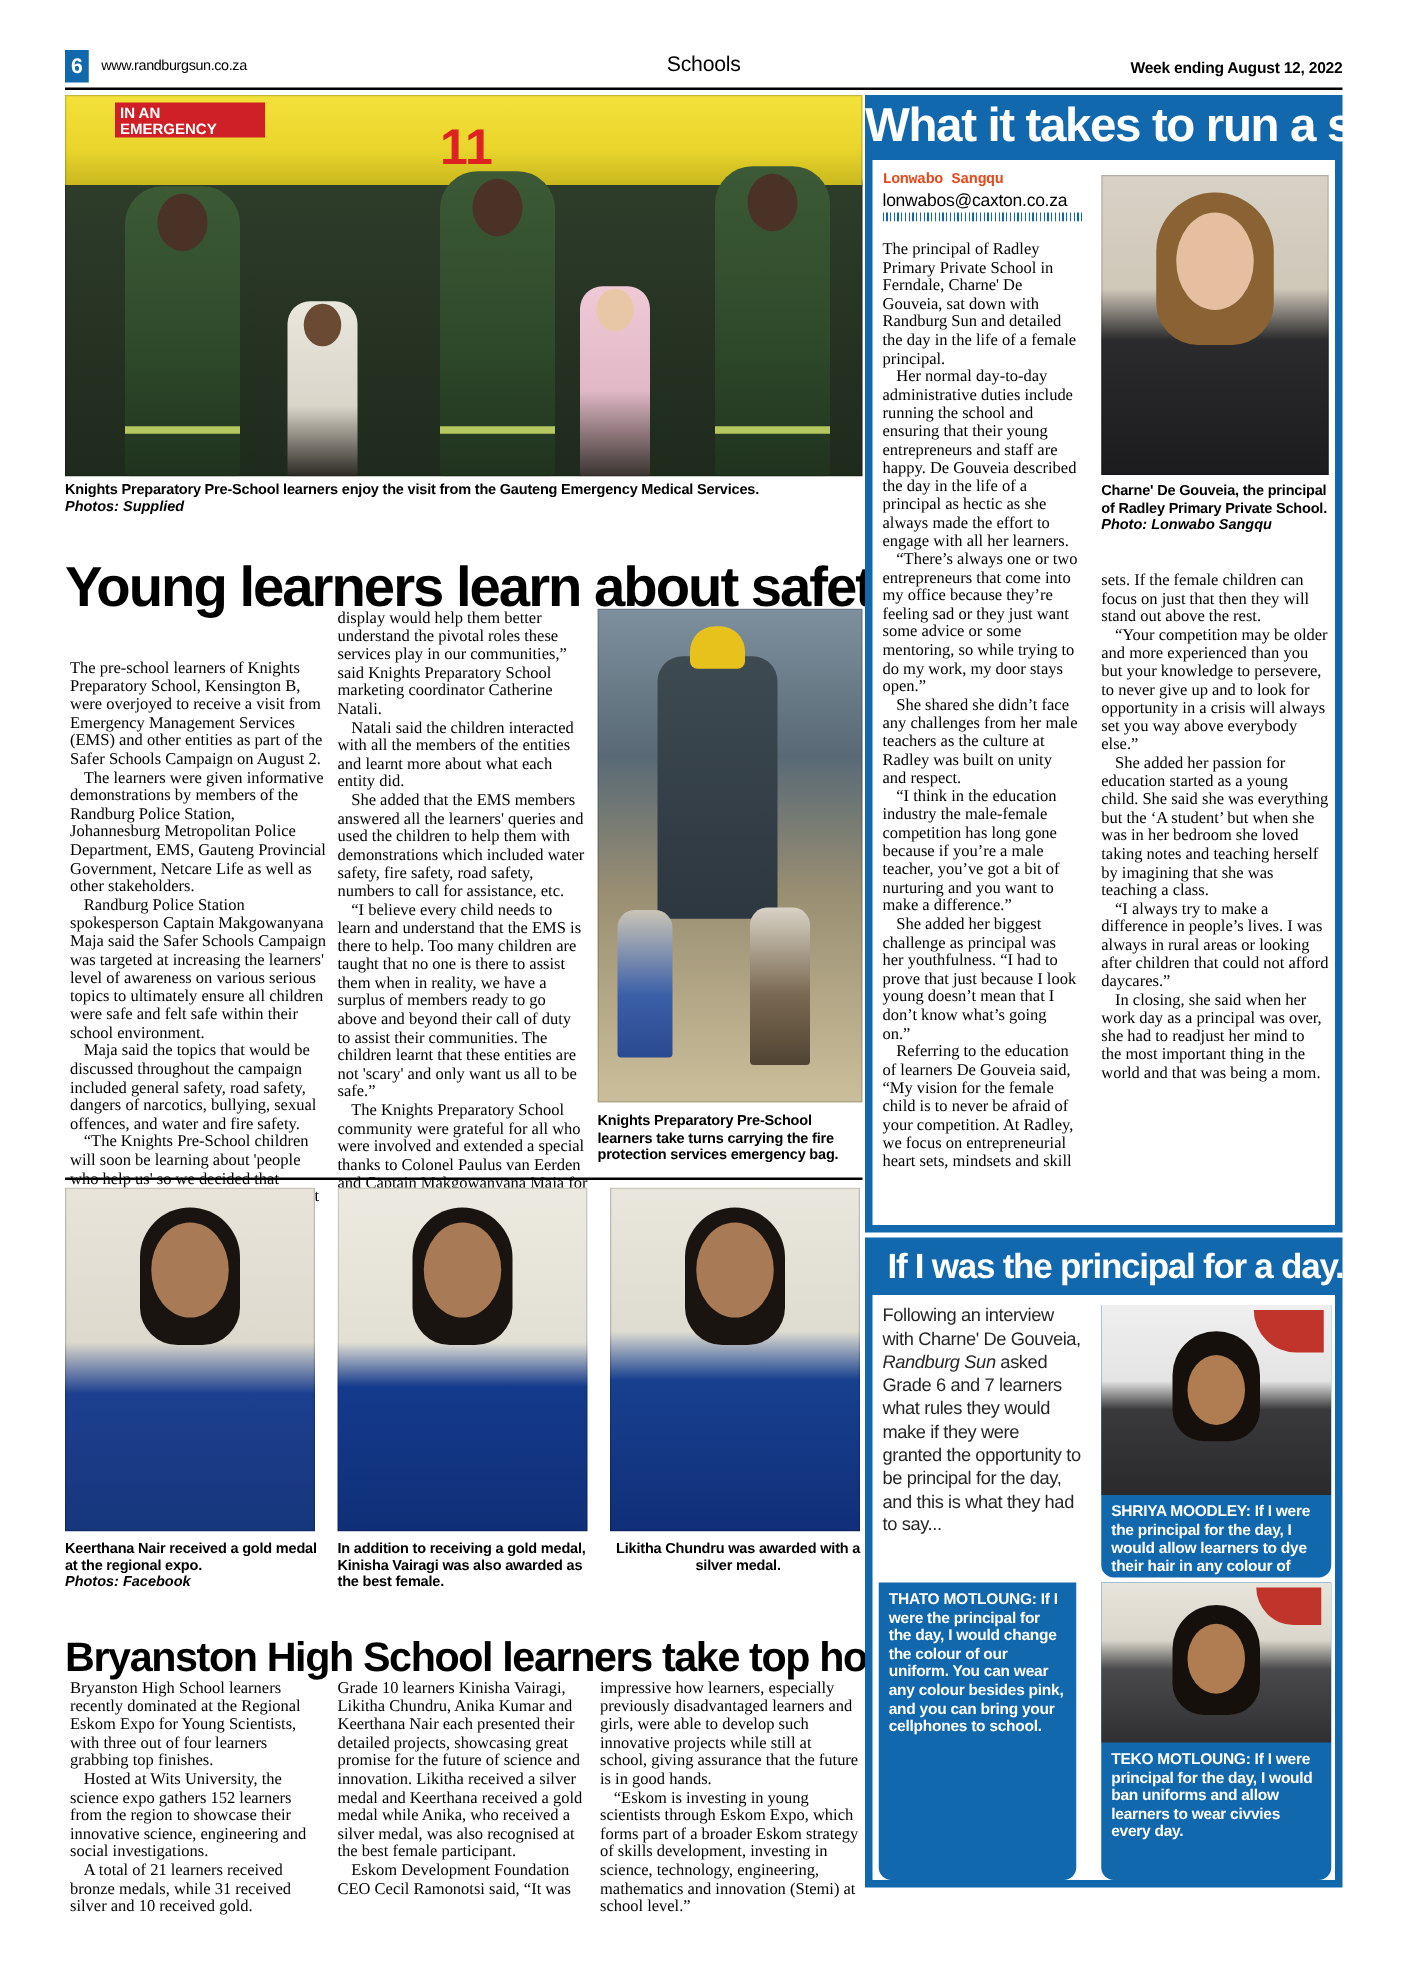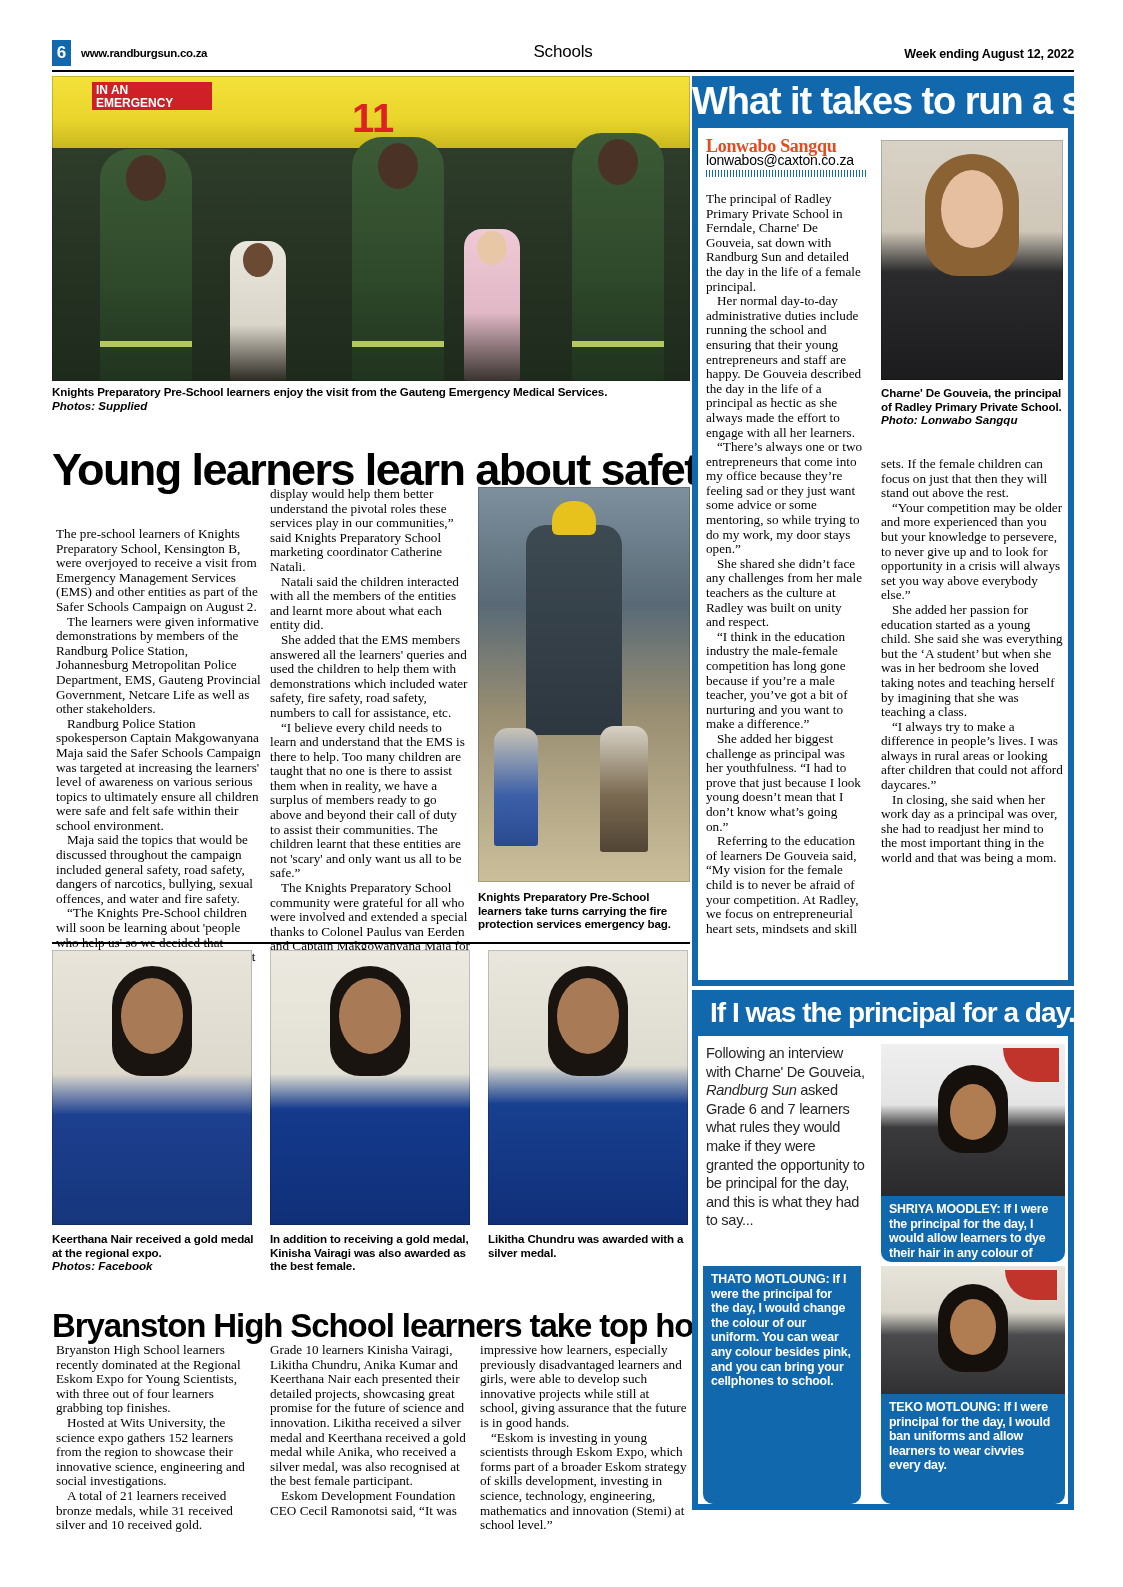--- a/index.html
+++ b/index.html
@@ -31,21 +31,21 @@
     font-family: "Liberation Sans", sans-serif;
     font-weight: bold;
     font-size: 17px;
     line-height: 26px;
     text-align: center;
   }
   .site-url {
     position: absolute;
     left: 29px; top: 7px;
     font-family: "Liberation Sans", sans-serif;
-    font-weight: bold;
+    font-weight: normal;
     font-size: 11.5px;
     letter-spacing: -0.3px;
   }
   .section-name {
     position: absolute;
     left: 0; right: 0; top: 2px;
     text-align: center;
     font-family: "Liberation Sans", sans-serif;
     font-size: 17px;
     letter-spacing: -0.2px;
@@ -204,21 +204,21 @@
     width:62px; height:76px; border-radius:50%; background:#a97a56;
   }
   .student-photo .hair {
     position:absolute; left:50%; top:16px; transform:translateX(-50%);
     width:80px; height:110px; border-radius:40px 40px 30px 30px; background:#1a1410;
   }
 
   .sp-caption { position: absolute; top: 1232px; width: 205px; }
   #spc1 { left: 52px; }
   #spc2 { left: 270px; }
-  #spc3 { left: 488px; }
+  #spc3 { left: 488px; text-align: center; }
 
   #headline-2 {
     position: absolute;
     left: 52px; top: 1285px;
     width: 700px;
     font-family: "Liberation Sans", sans-serif;
     font-weight: bold;
     font-size: 33px;
     line-height: 38px;
     letter-spacing: -1.1px;
@@ -255,23 +255,23 @@
     position: absolute;
     left: 698px; top: 128px;
     width: 370px; height: 852px;
     background: #ffffff;
   }
 
   .byline-name {
     position: absolute;
     left: 706px; top: 136px;
     color: #e8491d;
-    font-family: Liberation Serif, serif;
-    font-weight: bold;
-    font-size: 18px;
+    font-family: Liberation Mono, monospace;
+    font-weight: bold;
+    font-size: 12px;
     letter-spacing: -0.3px;
   }
   .byline-email {
     position: absolute;
     left: 706px; top: 152px;
     font-family: "Liberation Sans", sans-serif;
     font-size: 14px;
     letter-spacing: -0.2px;
   }
   .byline-rule {

